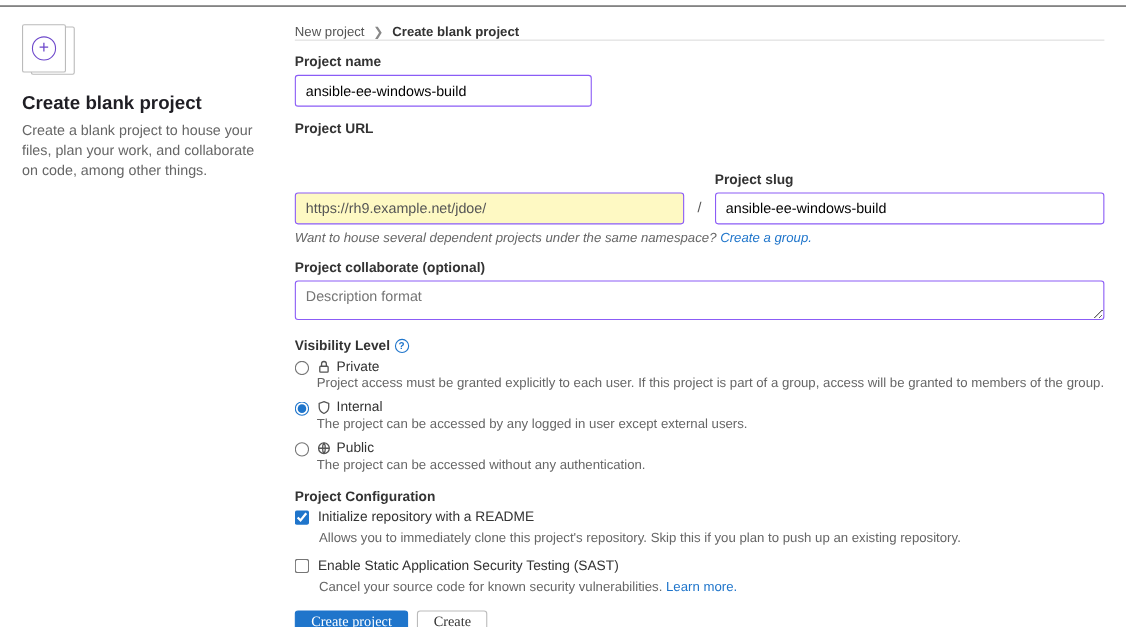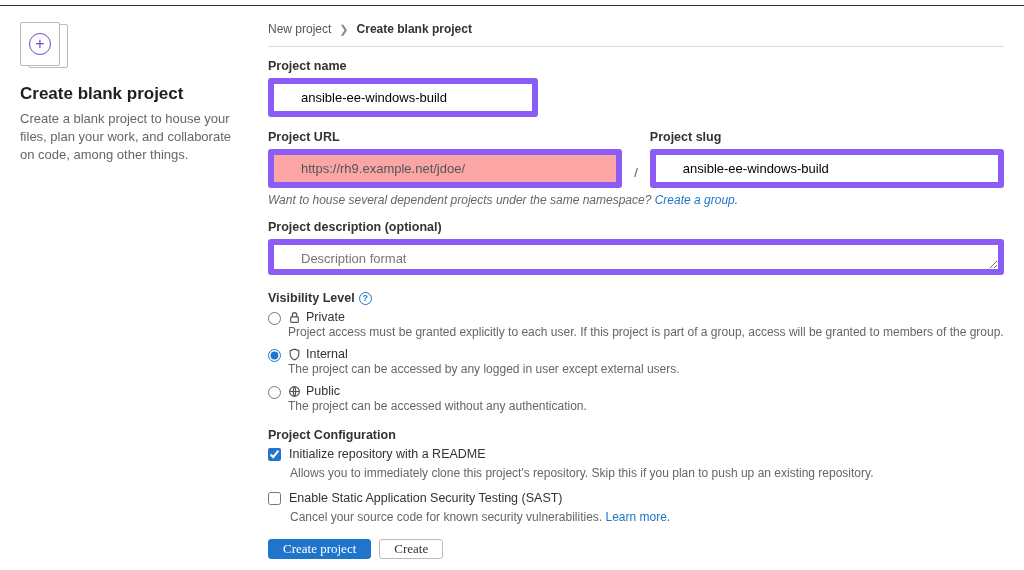--- a/index.html
+++ b/index.html
@@ -10,30 +10,30 @@
     .right-col { flex: 1; min-width: 0; }
 
     .proj-icon { width: 48px; height: 48px; position: relative; margin-bottom: 14px; }
     .proj-icon .doc-back { position: absolute; top: 2px; left: 8px; width: 40px; height: 44px; border: 1px solid #bbb; border-radius: 2px; background: #fff; }
     .proj-icon .doc-front { position: absolute; top: 0; left: 0; width: 40px; height: 44px; border: 1px solid #bbb; border-radius: 2px; background: #fff; display: flex; align-items: center; justify-content: center; }
     .proj-icon .plus { width: 22px; height: 22px; border: 1.5px solid #6e49cb; border-radius: 50%; display: flex; align-items: center; justify-content: center; color: #6e49cb; font-size: 16px; font-weight: 400; line-height: 1; }
 
     .left-title { font-size: 17px; font-weight: 700; color: #1f1e24; margin-bottom: 6px; }
     .left-desc { font-size: 13px; color: #666; line-height: 1.4; }
 
-    .breadcrumb { font-size: 12px; color: #555; margin-bottom: 10px; display: flex; align-items: center; gap: 8px; }
+    .breadcrumb { font-size: 12px; color: #555; margin-bottom: 0; display: flex; align-items: center; gap: 8px; }
     .breadcrumb .sep { color: #888; font-size: 11px; }
     .breadcrumb .current { font-weight: 700; color: #333; }
     .hr { border: none; border-top: 1px solid #ddd; margin-bottom: 12px; }
 
     .form-label { font-size: 12.5px; font-weight: 700; color: #333; margin-bottom: 5px; display: flex; align-items: center; gap: 4px; }
     .q-icon { width: 13px; height: 13px; border: 1.2px solid #1f75cb; border-radius: 50%; display: inline-flex; align-items: center; justify-content: center; font-size: 9px; color: #1f75cb; font-weight: 700; cursor: pointer; }
 
-    .text-input { width: 100%; font-size: 13px; padding: 6px 27px; border: 6px solid #8b5cf6; border-radius: 3px; background: #fff; font-family: inherit; }
-    .text-input.readonly { background: #fca5a5; color: #555; }
+    .text-input { width: 100%; font-size: 13px; padding: 6px 9px; border: 1px solid #8b5cf6; border-radius: 3px; background: #fff; font-family: inherit; }
+    .text-input.readonly { background: #fef9c3; color: #555; margin-top: 46px; }
     textarea.text-input { resize: vertical; height: 36px; color: #888; }
 
     .row { display: flex; gap: 12px; align-items: flex-end; }
     .col-url { flex: 1; }
     .col-slash { padding-bottom: 8px; color: #555; }
     .col-slug { flex: 1; }
 
     .hint { font-size: 12px; color: #666; margin-top: 5px; font-style: italic; }
     .link { color: #1f75cb; text-decoration: none; cursor: pointer; }
 
@@ -93,21 +93,21 @@
       <div class="col-slug">
         <div class="form-label">Project slug</div>
         <input type="text" class="text-input" value="ansible-ee-windows-build" style="">
       </div>
     </div>
 
     <div class="hint">
       <span>Want to house several dependent projects under the same namespace? </span><a class="link">Create a group.</a>
     </div>
 
-    <div class="section-gap form-label">Project description (optional)</div>
+    <div class="section-gap form-label">Project collaborate (optional)</div>
     <textarea class="text-input" placeholder="Description format" style=""></textarea>
 
     <div class="section-gap form-label">
       <span>Visibility Level</span>
       <span class="q-icon">?</span>
     </div>
 
     <div class="radio-row">
       <input type="radio" name="vis" style="">
       <div class="radio-body">

